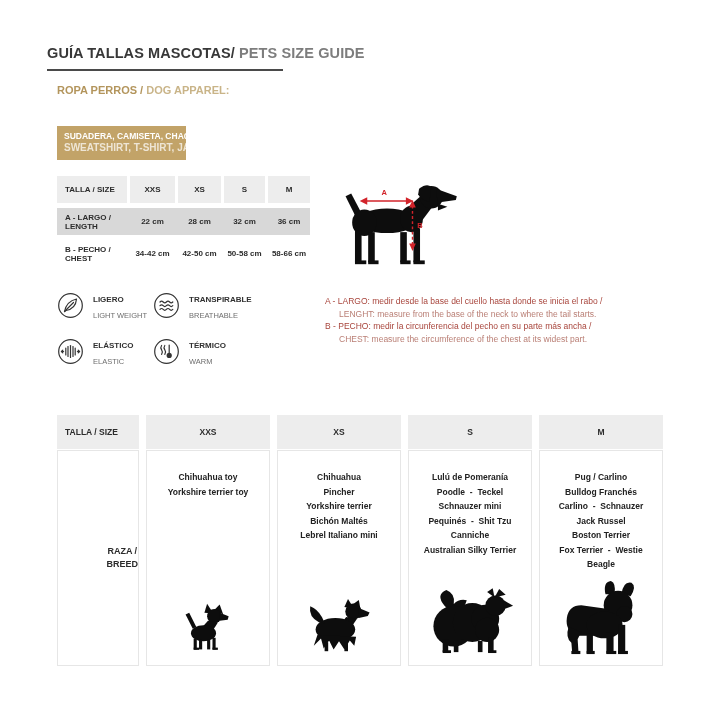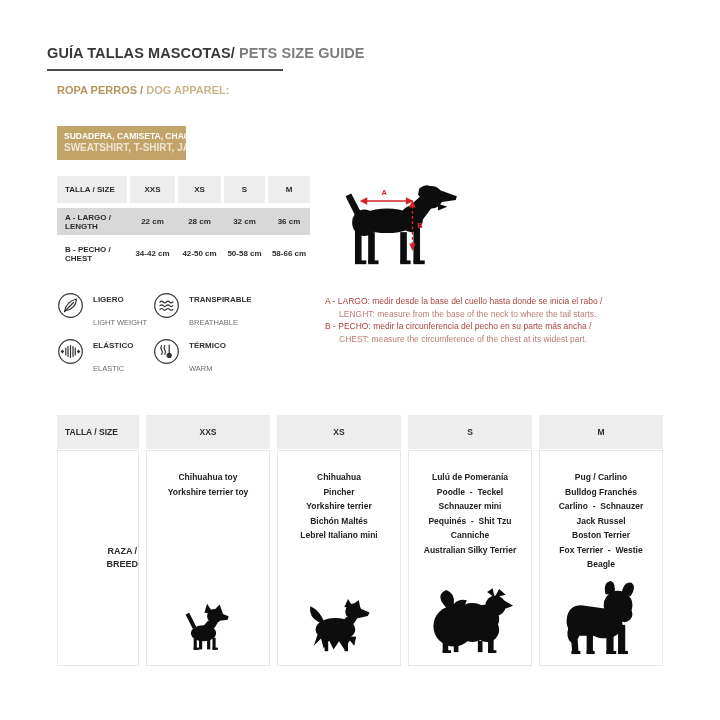--- a/index.html
+++ b/index.html
@@ -27,21 +27,21 @@
   .st-cell{display:flex;align-items:center;justify-content:center;font-size:8px;font-weight:bold;color:#2c2c2c;}
   .st-row.head .st-cell{background:#ededed;}
   .st-cell.lab{justify-content:flex-start;padding-left:8px;}
   
   .diagram{position:absolute;left:338px;top:180px;width:132px;height:92px;}
   
   .feature{position:absolute;display:flex;gap:9px;}
   .feature svg{width:27px;height:27px;flex:0 0 27px;}
   .f-txt{margin-top:3px;}
   .f-es{font-size:8px;font-weight:bold;color:#303030;line-height:9px;}
-  .f-en{font-size:7.5px;color:#6e6e6e;line-height:9px;margin-top:14px;}
+  .f-en{font-size:7.5px;color:#6e6e6e;line-height:9px;margin-top:7px;}
   .ic{stroke:#333;fill:none;stroke-width:1.2;stroke-linecap:round;stroke-linejoin:round;}
   
   .instr{position:absolute;left:325px;top:295px;width:330px;font-size:8.5px;line-height:12.5px;}
   .instr .b{font-weight:normal;color:#a8453c;}
   .instr .n{color:#b97e74;padding-left:14px;}
   
   .breed-table{position:absolute;left:57px;top:415px;width:606px;}
   .bt-head{display:grid;grid-template-columns:82px 124px 124px 124px 124px;column-gap:7px;height:34px;margin-bottom:1px;}
   .bt-hcell{background:#ededed;display:flex;align-items:center;justify-content:center;font-size:8.5px;font-weight:bold;color:#2c2c2c;}
   .bt-hcell.lab{justify-content:flex-start;padding-left:8px;}

